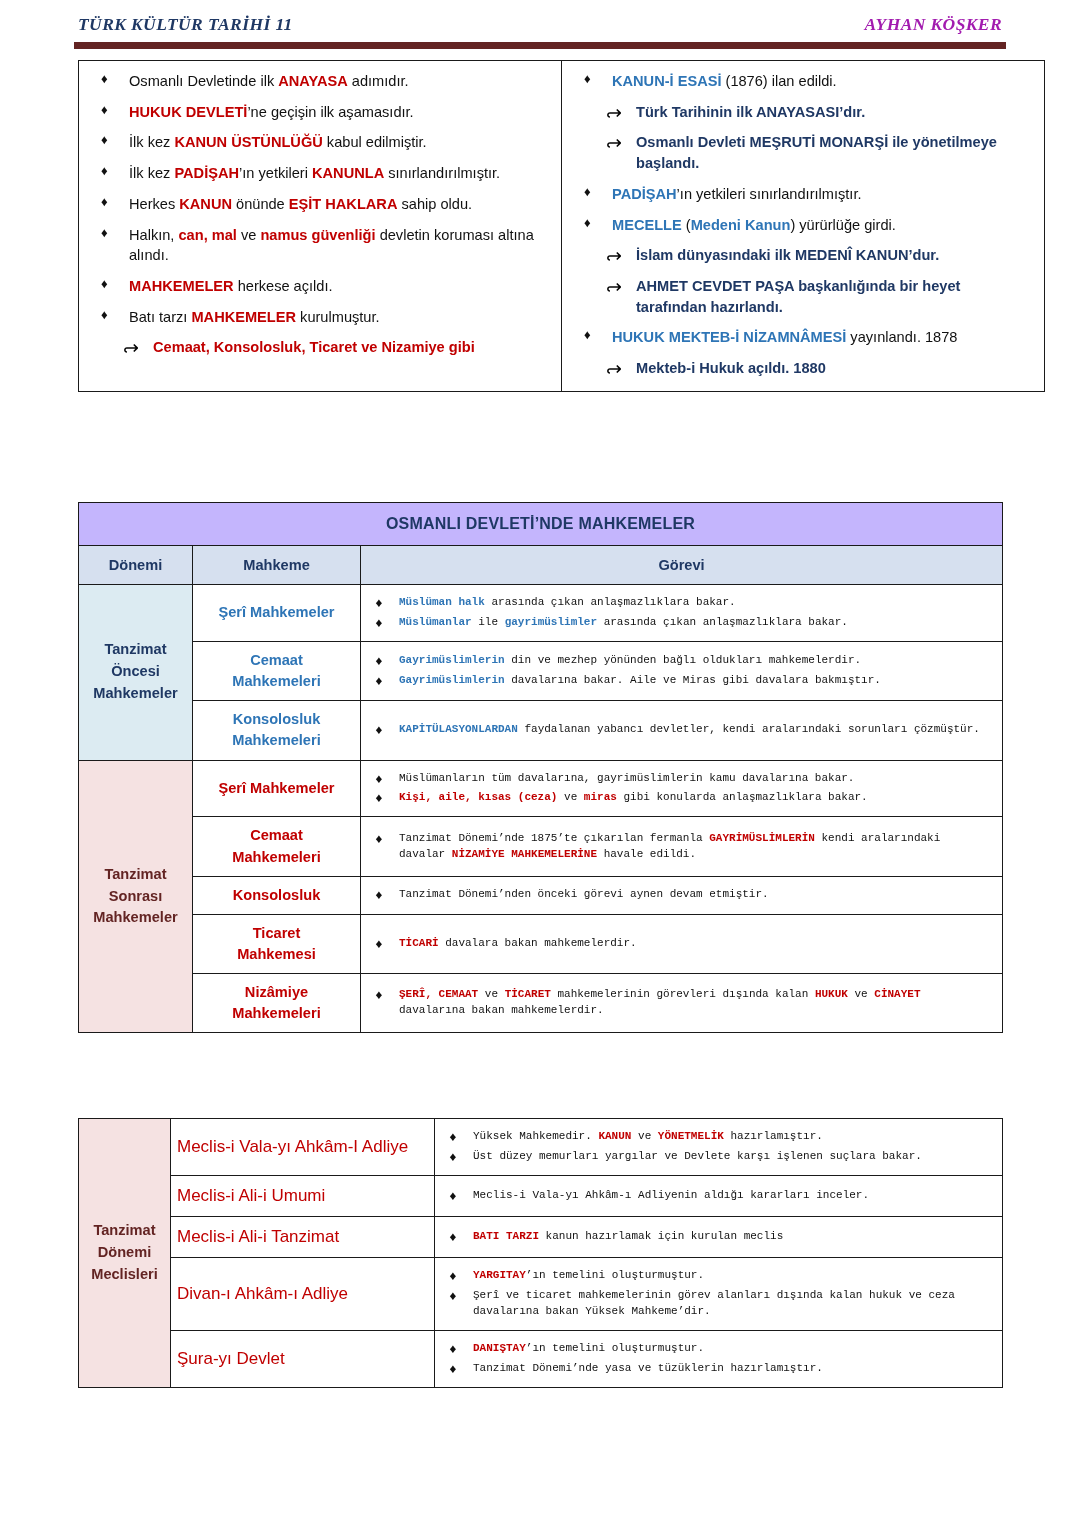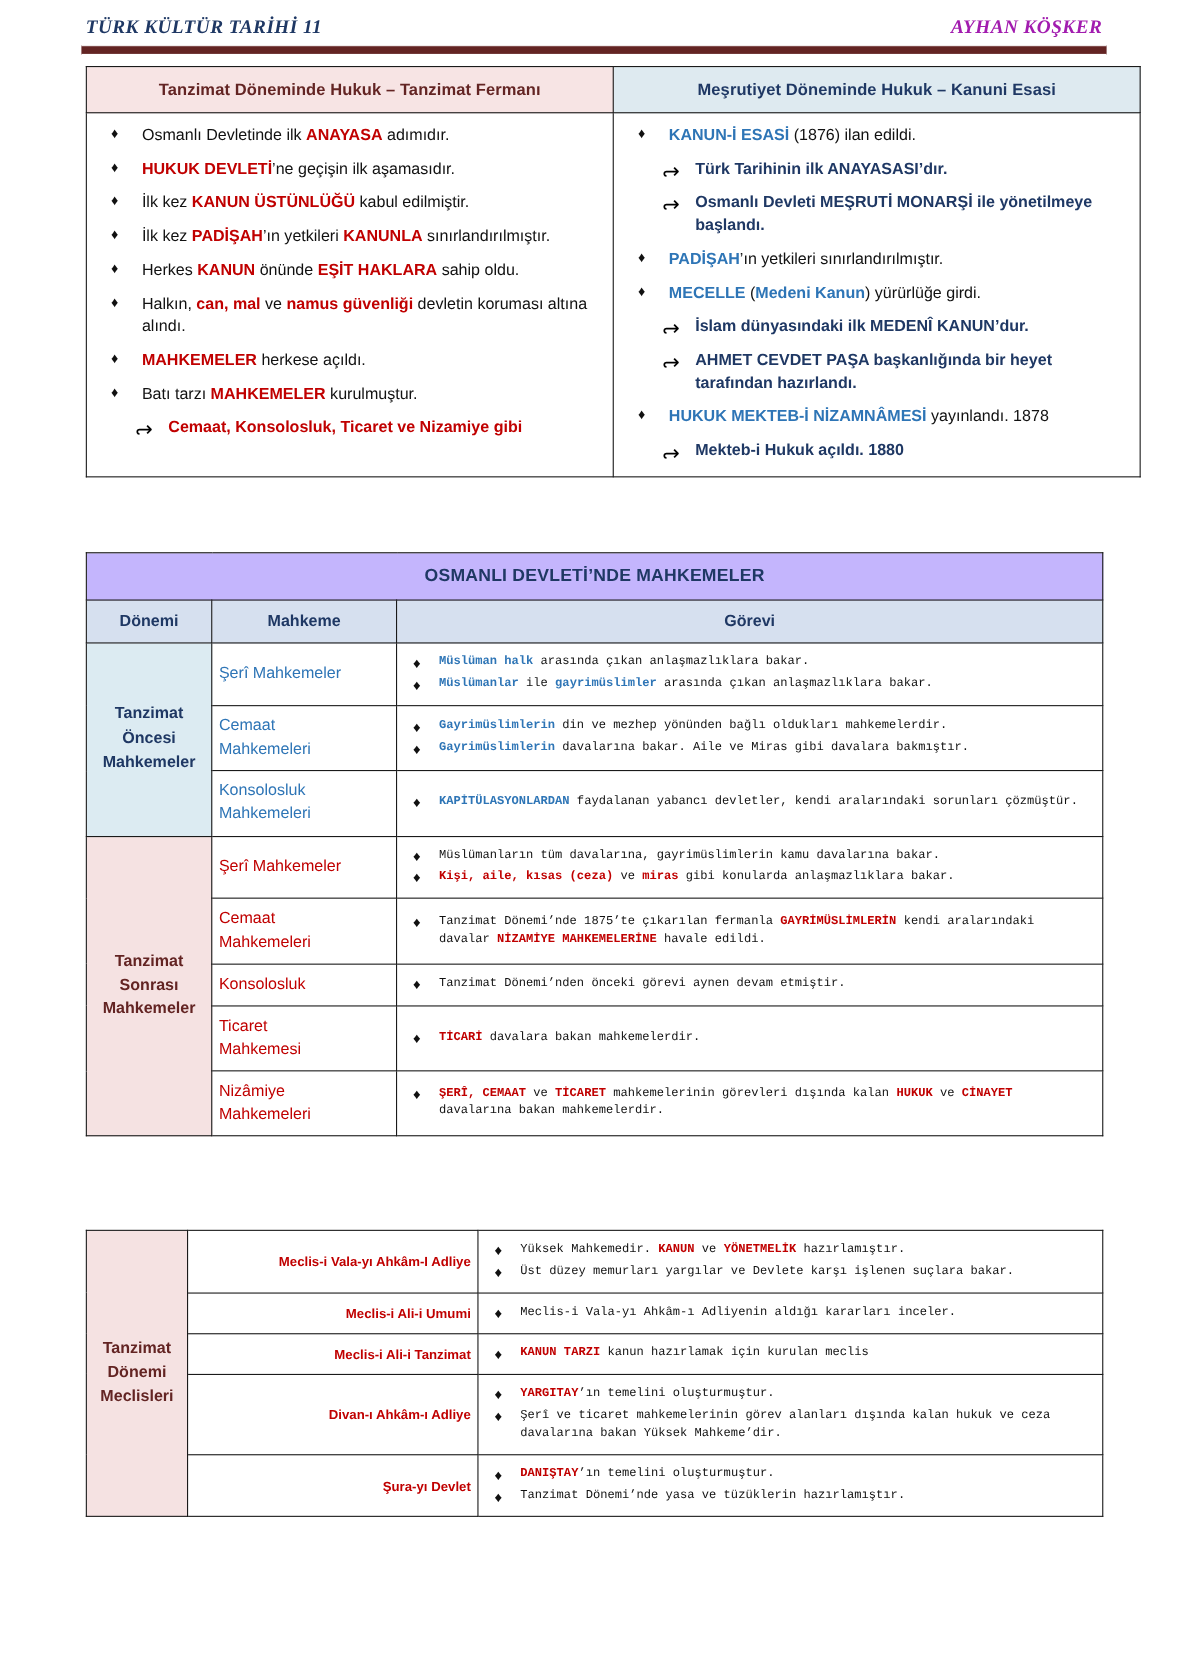--- a/index.html
+++ b/index.html
@@ -153,22 +153,23 @@
     text-align: center;
     vertical-align: middle !important;
     font-weight: bold;
     font-size: 14.6px;
     line-height: 1.5;
     padding: 6px 4px !important;
   }
   .sidecell.bluebg { background: #DCEBF2; color: #1F3864; }
   .sidecell.pinkbg { background: #F5E2E2; color: #632423; }
   .courtcell {
+    text-align: center;
     vertical-align: middle !important;
-    font-weight: normal;
+    font-weight: bold;
     font-size: 14.6px;
     line-height: 1.45;
     padding: 8px 6px !important;
   }
   .courtcell.b { color: #2E75B6; }
   .courtcell.r { color: #C00000; }
   .taskcell { padding: 10px 10px 10px 4px !important; vertical-align: middle !important; }
   ul.bl.tight > li { margin-bottom: 4px; font-size: 11px; line-height: 1.45; font-family: Liberation Mono, monospace; }
   ul.bl.tight > li:last-child { margin-bottom: 0; }
   ul.bl.tight > li.dia::before { left: 10px; top: 0px; }
@@ -183,24 +184,24 @@
     background: #F5E2E2;
     color: #632423;
     text-align: center;
     vertical-align: middle !important;
     font-weight: bold;
     font-size: 14.6px;
     line-height: 1.5;
     padding: 6px 2px !important;
   }
   .t3name {
-    text-align: right;
+    text-align: left;
     vertical-align: middle !important;
-    font-weight: bold;
-    font-size: 12px;
+    font-weight: normal;
+    font-size: 17px;
     color: #C00000;
     padding: 10px 6px !important;
   }
 
   
   .pagenum {
     position: absolute;
     left: 0; right: 0;
     top: 1481px;
     text-align: center;
@@ -215,24 +216,20 @@
 <div class="page">
 
   <div class="runhead">
     <span class="title">TÜRK KÜLTÜR TARİHİ 11</span>
     <span class="author">AYHAN KÖŞKER</span>
   </div>
   <div class="headrule"></div>
 
   <table class="grid" id="table1">
     <tbody>
-        <tr>
-      <td class="t1head pink">Tanzimat Döneminde Hukuk – Tanzimat Fermanı</td>
-      <td class="t1head blue">Meşrutiyet Döneminde Hukuk – Kanuni Esasi</td>
-    </tr>
     <tr>
       <td class="t1body">
         <ul class="bl">
               <li class="dia"><span class="drk">Osmanlı Devletinde ilk </span><span class="red">ANAYASA</span><span class="drk"> adımıdır.</span></li>
               <li class="dia"><span class="red">HUKUK DEVLETİ</span><span class="drk">’ne geçişin ilk aşamasıdır.</span></li>
               <li class="dia"><span class="drk">İlk kez </span><span class="red">KANUN ÜSTÜNLÜĞÜ</span><span class="drk"> kabul edilmiştir.</span></li>
               <li class="dia"><span class="drk">İlk kez </span><span class="red">PADİŞAH</span><span class="drk">’ın yetkileri </span><span class="red">KANUNLA</span><span class="drk"> sınırlandırılmıştır.</span></li>
               <li class="dia"><span class="drk">Herkes </span><span class="red">KANUN</span><span class="drk"> önünde </span><span class="red">EŞİT HAKLARA</span><span class="drk"> sahip oldu.</span></li>
               <li class="dia"><span class="drk">Halkın, </span><span class="red">can, mal</span><span class="drk"> ve </span><span class="red">namus güvenliği</span><span class="drk"> devletin koruması altına alındı.</span></li>
               <li class="dia"><span class="red">MAHKEMELER</span><span class="drk"> herkese açıldı.</span></li>
@@ -366,21 +363,21 @@
           <td class="taskcell">
             <ul class="bl tight">
               <li class="dia"><span class="drk">Meclis-i Vala-yı Ahkâm-ı Adliyenin aldığı kararları inceler.</span></li>
             </ul>
           </td>
         </tr>
         <tr>
           <td class="t3name">Meclis-i Ali-i Tanzimat</td>
           <td class="taskcell">
             <ul class="bl tight">
-              <li class="dia"><span class="red">KANUN TARZI</span><span class="drk"> kanun hazırlamak için kurulan meclis</span></li>
+              <li class="dia"><span class="red">BATI TARZI</span><span class="drk"> kanun hazırlamak için kurulan meclis</span></li>
             </ul>
           </td>
         </tr>
         <tr>
           <td class="t3name">Divan-ı Ahkâm-ı Adliye</td>
           <td class="taskcell">
             <ul class="bl tight">
               <li class="dia"><span class="red">YARGITAY</span><span class="drk">’ın temelini oluşturmuştur.</span></li>
               <li class="dia"><span class="drk">Şerî ve ticaret mahkemelerinin görev alanları dışında kalan hukuk ve ceza davalarına bakan Yüksek Mahkeme’dir.</span></li>
             </ul>

